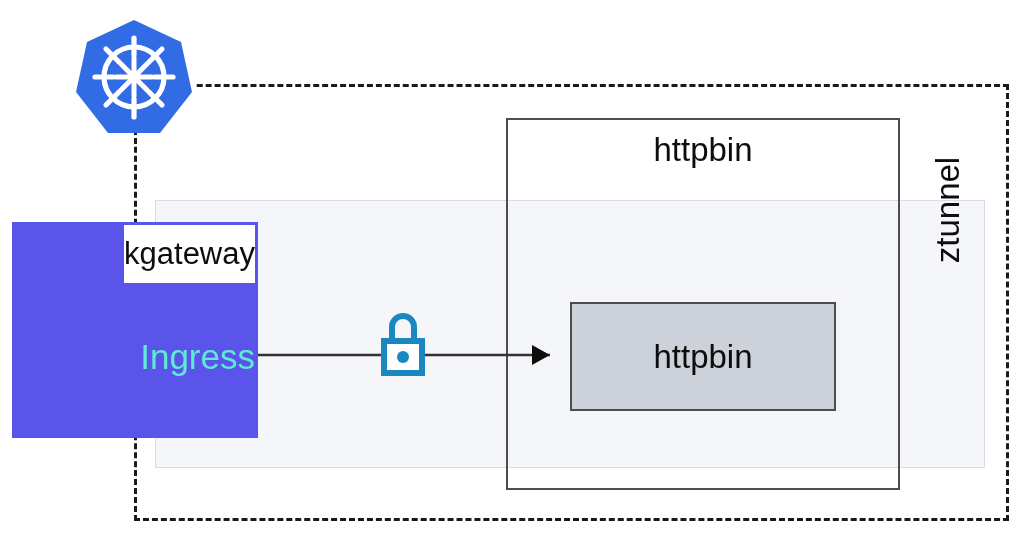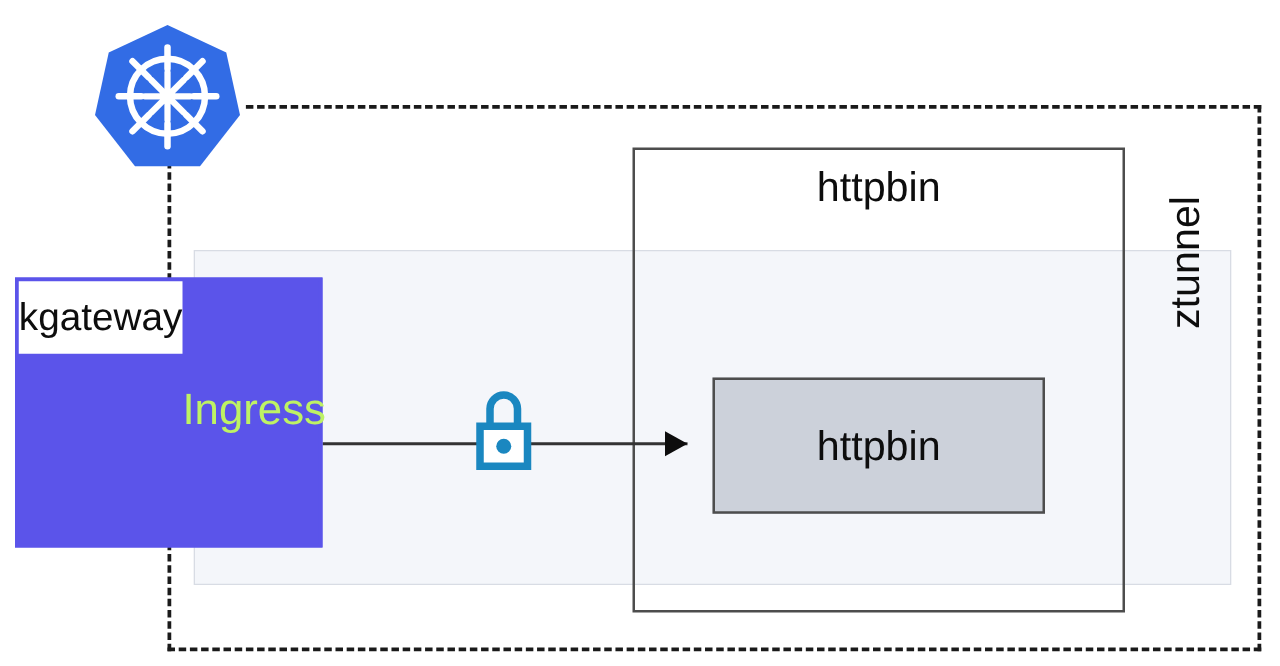--- a/index.html
+++ b/index.html
@@ -121,37 +121,39 @@
   .kgateway-box {
     position: absolute;
     left: 12px;
     top: 222px;
     width: 246px;
     height: 216px;
     border: 3px solid #5b54ea;
     box-sizing: border-box;
     background: #5b54ea;
     display: flex;
+    flex-direction: column;
+    align-items: flex-end;
   }
   .kgateway-header {
     height: 58px;
     background: #ffffff;
     display: flex;
     align-items: center;
     justify-content: center;
     font-size: 31px;
     color: #0d0d0d;
   }
   .kgateway-body {
     flex: 1;
     display: flex;
     align-items: center;
     justify-content: center;
     text-align: center;
-    color: #bef264;
+    color: #5eead4;
     font-size: 35px;
     line-height: 1.22;
     padding-bottom: 4px;
   }
 
   
   .arrow-svg {
     position: absolute;
     left: 250px;
     top: 330px;

